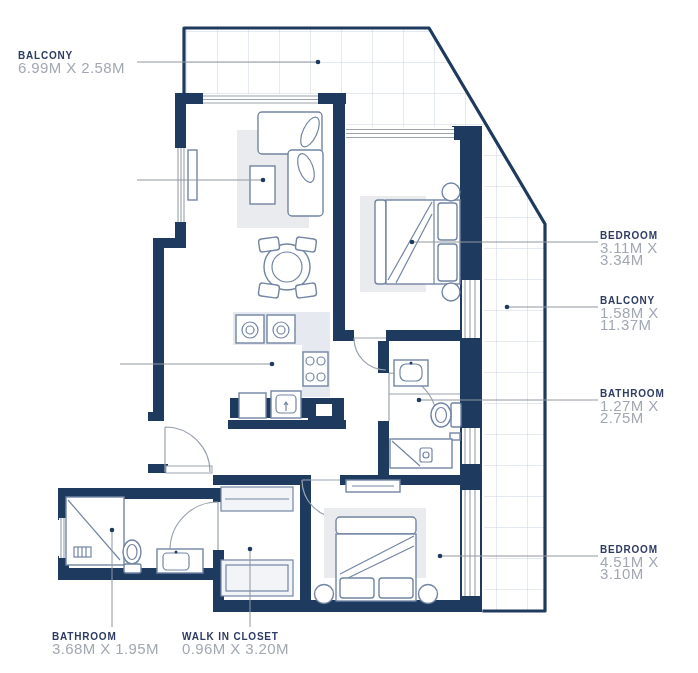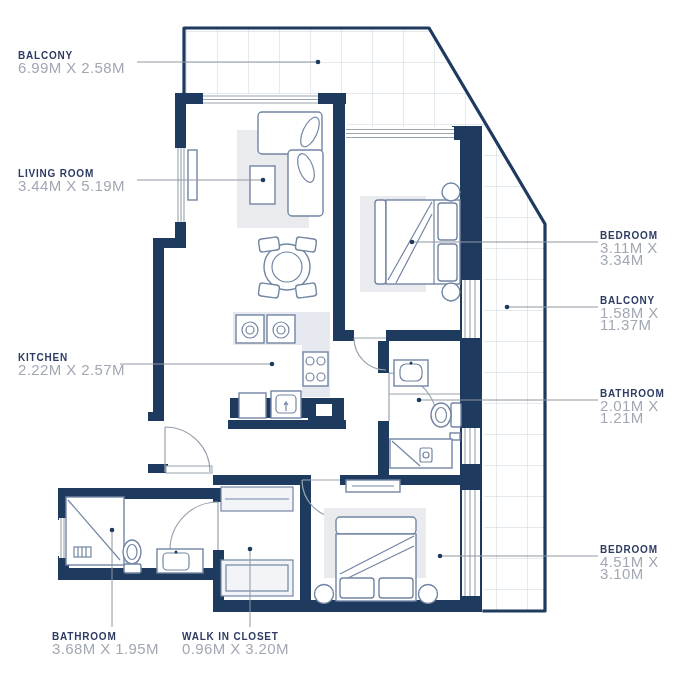--- a/index.html
+++ b/index.html
@@ -261,39 +261,31 @@
         <circle class="dot" cx="112" cy="530" r="2.3"></circle>
       <line class="leader" x1="250" y1="549" x2="250" y2="627"></line>
         <circle class="dot" cx="250" cy="549" r="2.3"></circle>
     </g>
   </svg>
 
   <div class="label" style="left:18px;top:50px;width:120px;">
     <span class="nm">BALCONY</span>
     <span class="dm">6.99M X 2.58M</span>
   </div>
-  <div class="label" style="left:18px;top:168px;width:120px;">
-    <span class="nm">LIVING ROOM</span>
-    <span class="dm">3.44M X 5.19M</span>
-  </div>
-  <div class="label" style="left:18px;top:352px;width:120px;">
-    <span class="nm">KITCHEN</span>
-    <span class="dm">2.22M X 2.57M</span>
-  </div>
   <div class="label" style="left:600px;top:230px;width:96px;">
     <span class="nm">BEDROOM</span>
     <span class="dm">3.11M X 3.34M</span>
   </div>
   <div class="label" style="left:600px;top:295px;width:96px;">
     <span class="nm">BALCONY</span>
     <span class="dm">1.58M X 11.37M</span>
   </div>
   <div class="label" style="left:600px;top:388px;width:96px;">
     <span class="nm">BATHROOM</span>
-    <span class="dm">2.01M X 1.21M</span>
+    <span class="dm">1.27M X 2.75M</span>
   </div>
   <div class="label" style="left:600px;top:544px;width:96px;">
     <span class="nm">BEDROOM</span>
     <span class="dm">4.51M X 3.10M</span>
   </div>
   <div class="label" style="left:52px;top:631px;width:120px;">
     <span class="nm">BATHROOM</span>
     <span class="dm">3.68M X 1.95M</span>
   </div>
   <div class="label" style="left:182px;top:631px;width:120px;">

